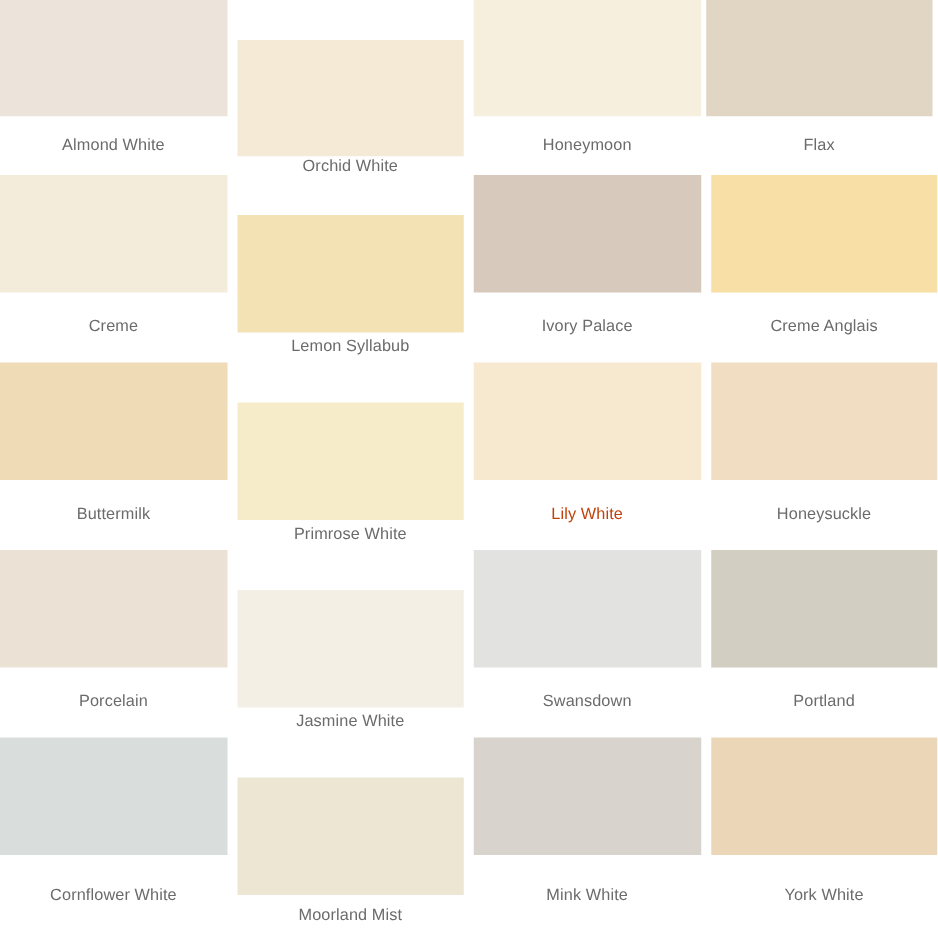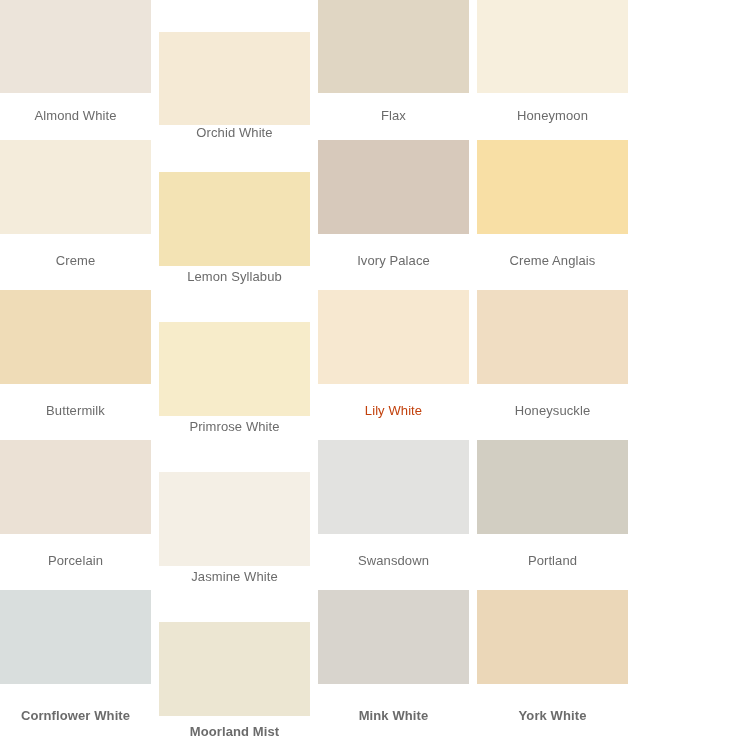--- a/index.html
+++ b/index.html
@@ -19,32 +19,31 @@
   #swatch-grid {
     width: 750px;
     height: 750px;
     display: flex;
     flex-direction: column;
   }
 
   .swatch-row {
     display: flex;
     flex-direction: row;
-    width: 628px;
+    width: 750px;
     height: 150px;
     flex: 0 0 150px;
   }
   .swatch-row.first-row {
     height: 140px;
     flex: 0 0 140px;
   }
   .swatch-row.last-row {
     height: 160px;
     flex: 0 0 160px;
-    font-weight: bold;
   }
 
   .swatch-cell {
     flex: 1 1 0;
     display: flex;
     flex-direction: column;
     background: #ffffff;
     box-sizing: border-box;
     min-width: 0;
   }
@@ -86,27 +85,27 @@
 
   <div class="swatch-row first-row">
     <div class="swatch-cell col-0">
       <div class="swatch-color" style="background-color: rgb(236, 228, 218);"></div>
       <div class="swatch-label" style="color: rgb(107, 107, 107);">Almond White</div>
     </div>
     <div class="swatch-cell col-1">
       <div class="swatch-color" style="background-color: rgb(245, 234, 213);"></div>
       <div class="swatch-label" style="color: rgb(107, 107, 107);">Orchid White</div>
     </div>
+    <div class="swatch-cell col-3">
+      <div class="swatch-color" style="background-color: rgb(247, 239, 221);"></div>
+      <div class="swatch-label" style="color: rgb(107, 107, 107);">Honeymoon</div>
+    </div>
     <div class="swatch-cell col-2">
       <div class="swatch-color" style="background-color: rgb(224, 214, 195);"></div>
       <div class="swatch-label" style="color: rgb(107, 107, 107);">Flax</div>
-    </div>
-    <div class="swatch-cell col-3">
-      <div class="swatch-color" style="background-color: rgb(247, 239, 221);"></div>
-      <div class="swatch-label" style="color: rgb(107, 107, 107);">Honeymoon</div>
     </div>
   </div>
 
   <div class="swatch-row">
     <div class="swatch-cell col-0">
       <div class="swatch-color" style="background-color: rgb(244, 236, 219);"></div>
       <div class="swatch-label" style="color: rgb(107, 107, 107);">Creme</div>
     </div>
     <div class="swatch-cell col-1">
       <div class="swatch-color" style="background-color: rgb(243, 227, 180);"></div>

